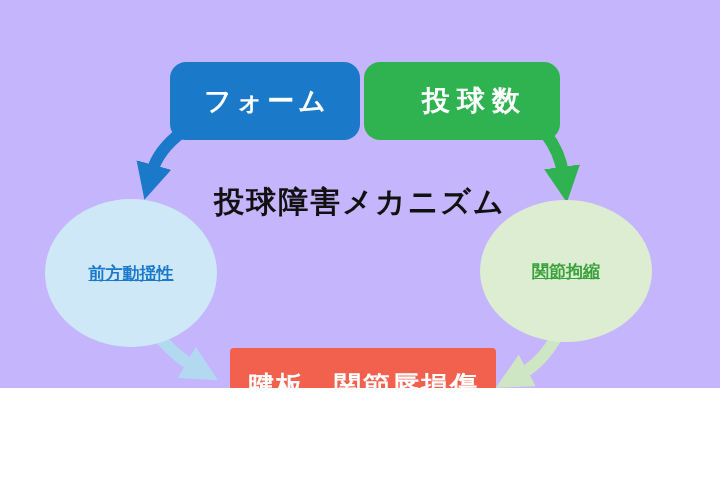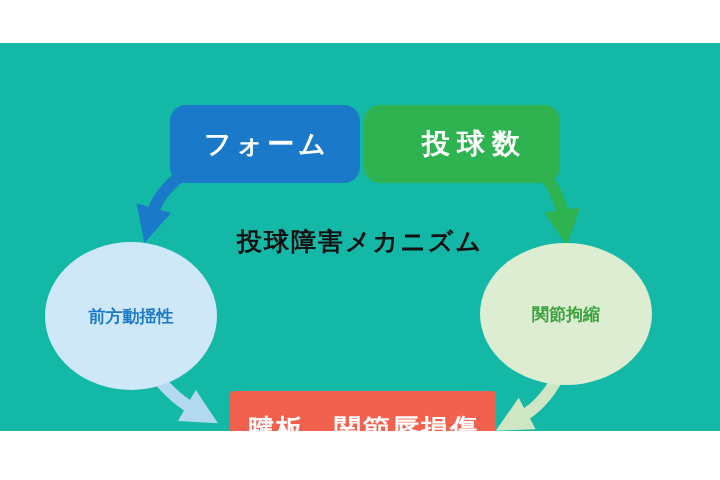--- a/index.html
+++ b/index.html
@@ -4,24 +4,23 @@
 <style>
   html, body {
     margin: 0;
     padding: 0;
     background: #ffffff;
   }
   .canvas {
     position: relative;
     width: 720px;
     height: 388px;
-    background: #14b8a6;
+    background: #c4b5fd;
     overflow: hidden;
     font-family: "DejaVu Sans", sans-serif;
-    margin-top: 43px;
   }
   .arrows {
     position: absolute;
     left: 0;
     top: 0;
     width: 720px;
     height: 480px;
     pointer-events: none;
   }
   .box {
@@ -53,35 +52,36 @@
     font-size: 28px;
     letter-spacing: 7px;
     padding-left: 25px;
   }
   .title {
     position: absolute;
     left: 0;
     right: 0;
     top: 182px;
     text-align: center;
-    font-size: 25px;
+    font-size: 30px;
     font-weight: bold;
     color: #111111;
     letter-spacing: 2px;
   }
   .ellipse {
     position: absolute;
     border-radius: 50%;
     display: flex;
     flex-direction: column;
     align-items: center;
     justify-content: center;
     font-weight: bold;
     text-align: center;
     line-height: 1.45;
+    text-decoration: underline;
   }
   .ellipse-left {
     left: 45px;
     top: 199px;
     width: 172px;
     height: 148px;
     background: #cfe8f8;
     color: #1b79c9;
     font-size: 17px;
   }

